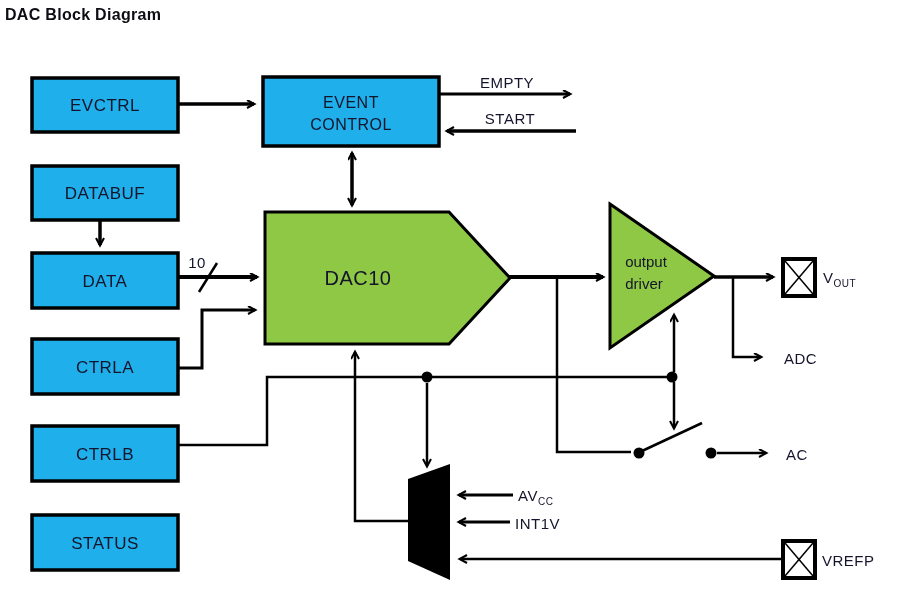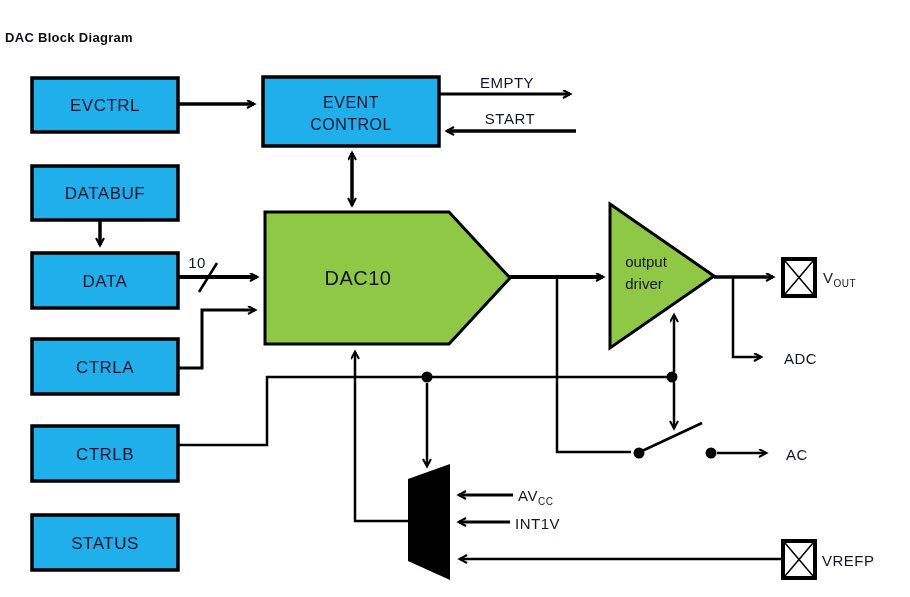--- a/index.html
+++ b/index.html
@@ -5,23 +5,22 @@
   html,body{margin:0;padding:0;background:#ffffff;}
   .canvas{
     position:relative;
     width:910px;height:597px;
     background:#ffffff;
     font-family:"Liberation Sans", sans-serif;
     overflow:hidden;
   }
   .page-title{
     position:absolute;left:5px;top:6px;
-    font-size:13px;font-weight:bold;color:#0d0d14;
+    font-size:16px;font-weight:bold;color:#0d0d14;
     letter-spacing:0.3px;
-    margin-top:24px;
   }
   svg{position:absolute;left:0;top:0;}
   text{font-family:"Liberation Sans", sans-serif;fill:#14142b;}
   .reg-label{font-size:17px;letter-spacing:0.5px;}
   .blk-label{font-size:16px;letter-spacing:0.5px;}
   .dac-label{font-size:20px;letter-spacing:0.5px;}
   .drv-label{font-size:15px;}
   .sig-label{font-size:15px;letter-spacing:0.5px;}
   .sub-label{font-size:10px;}
 </style>

